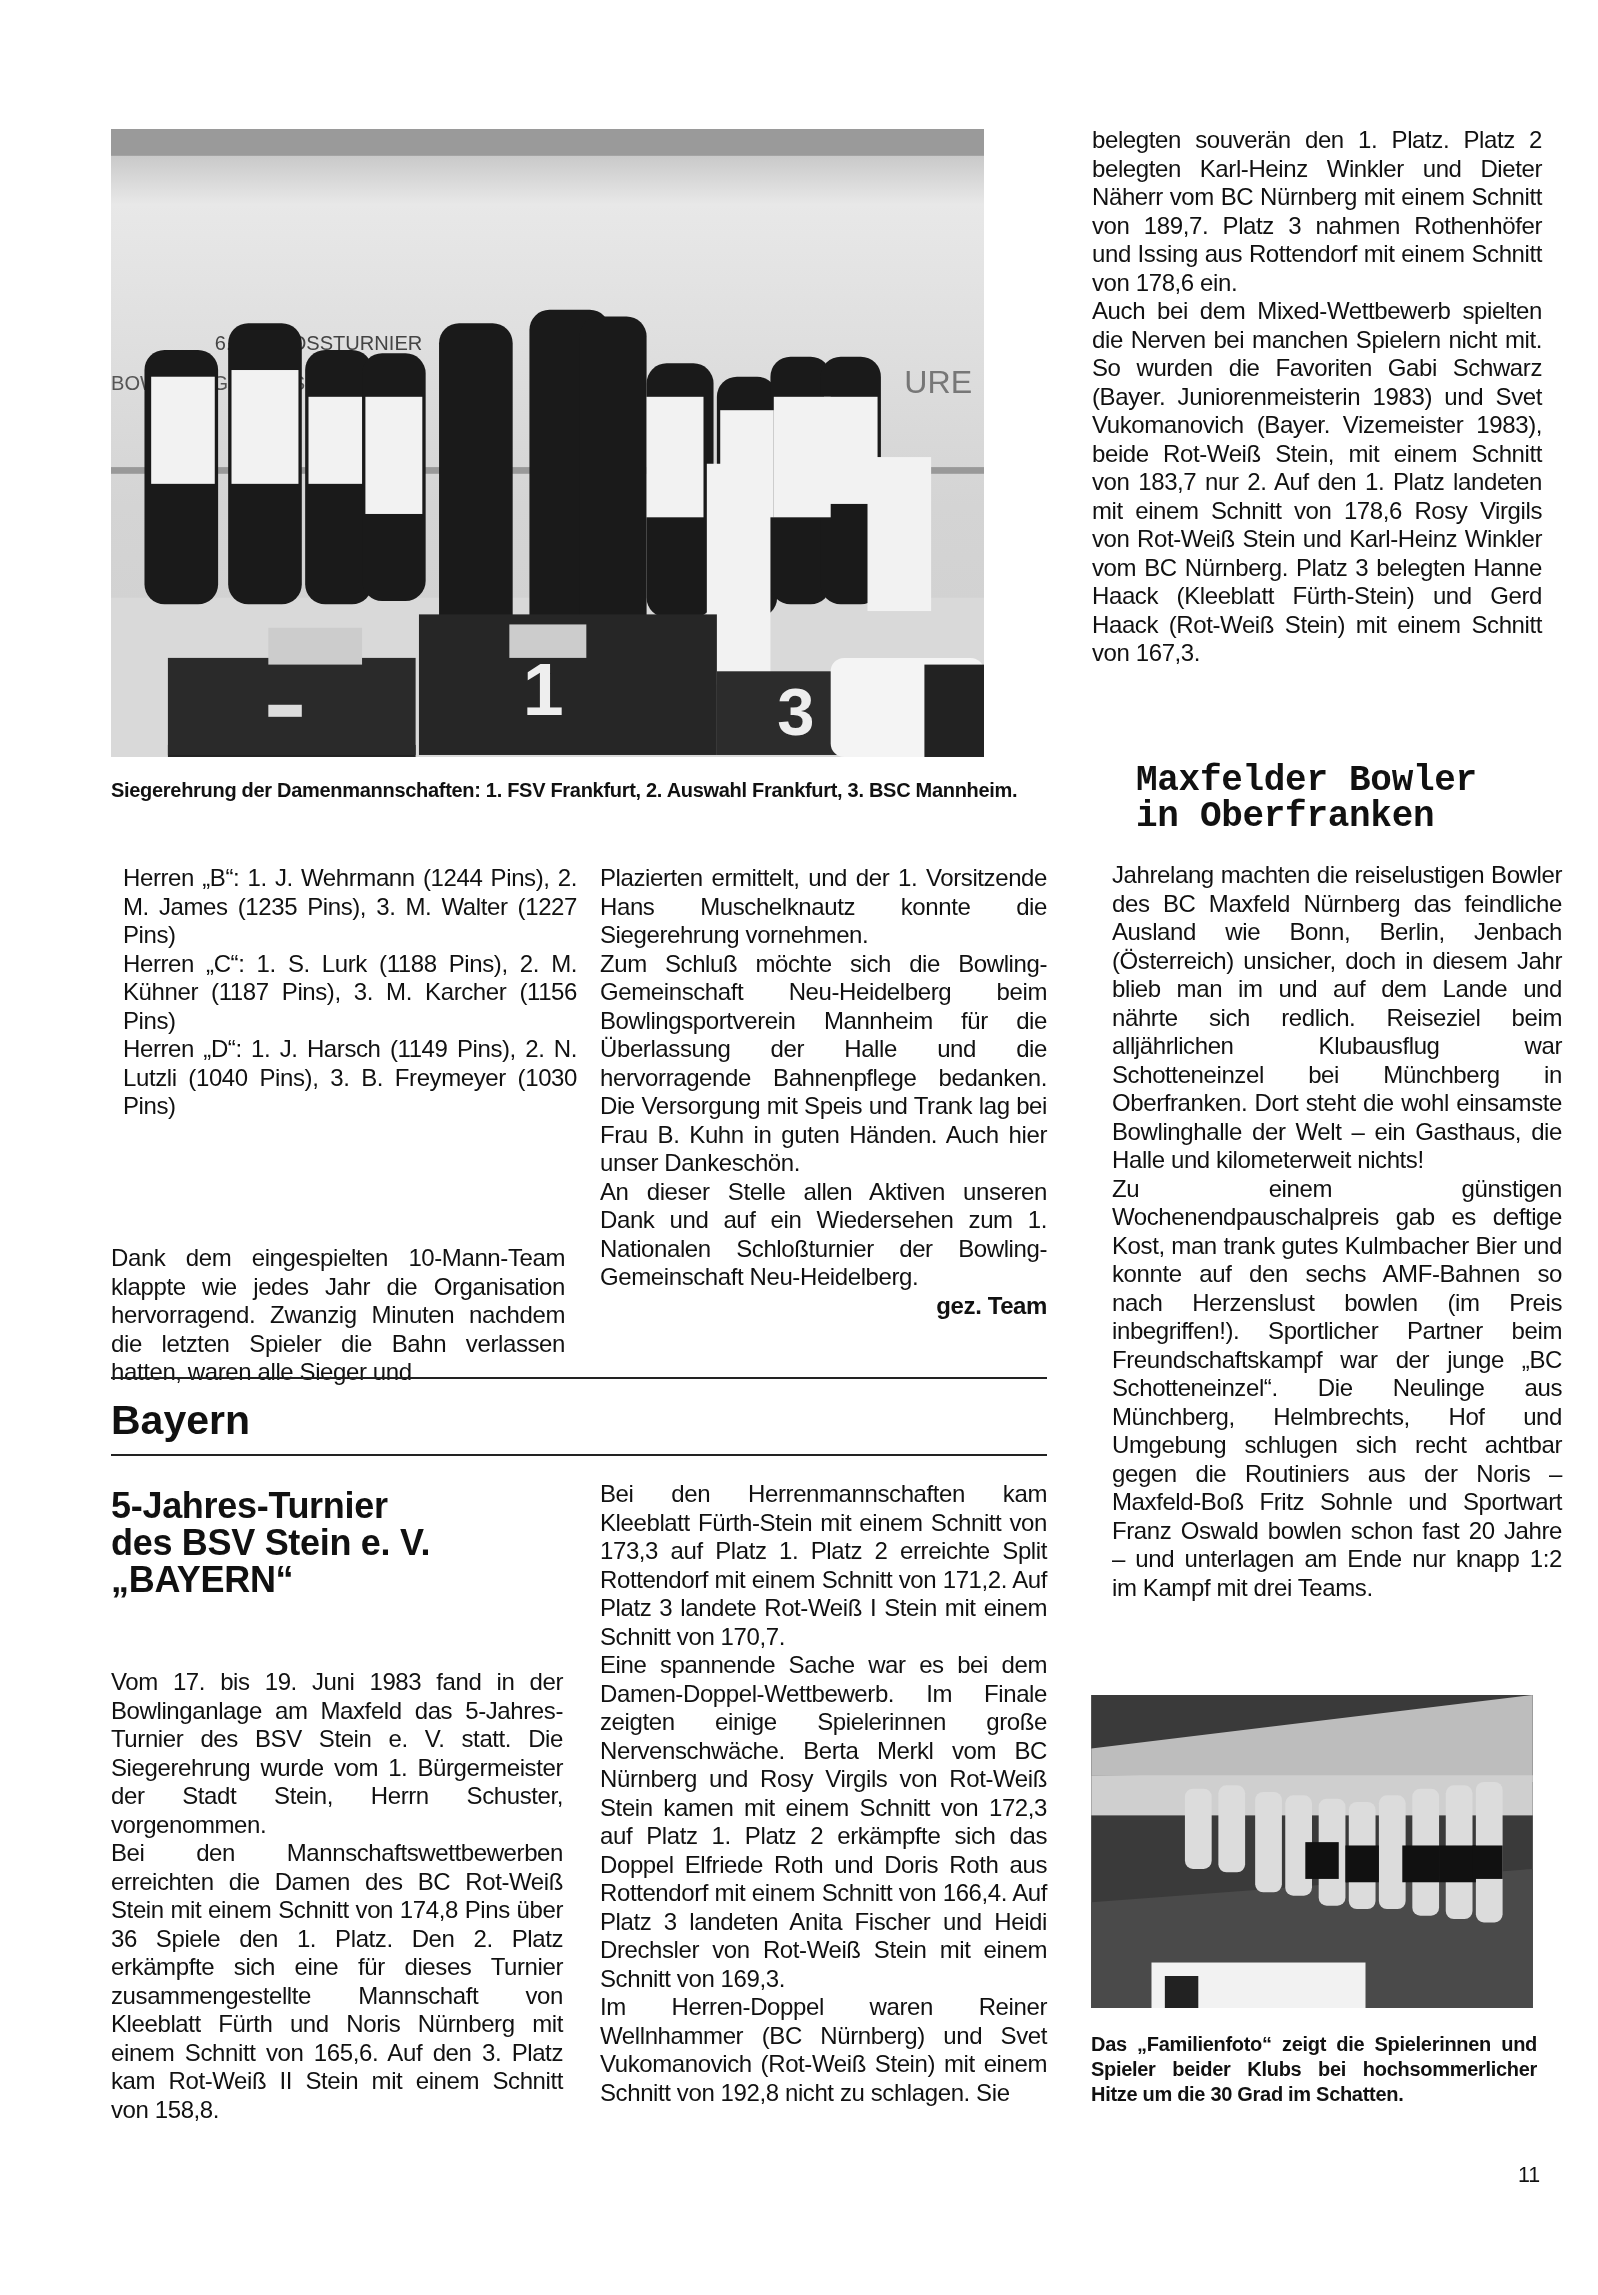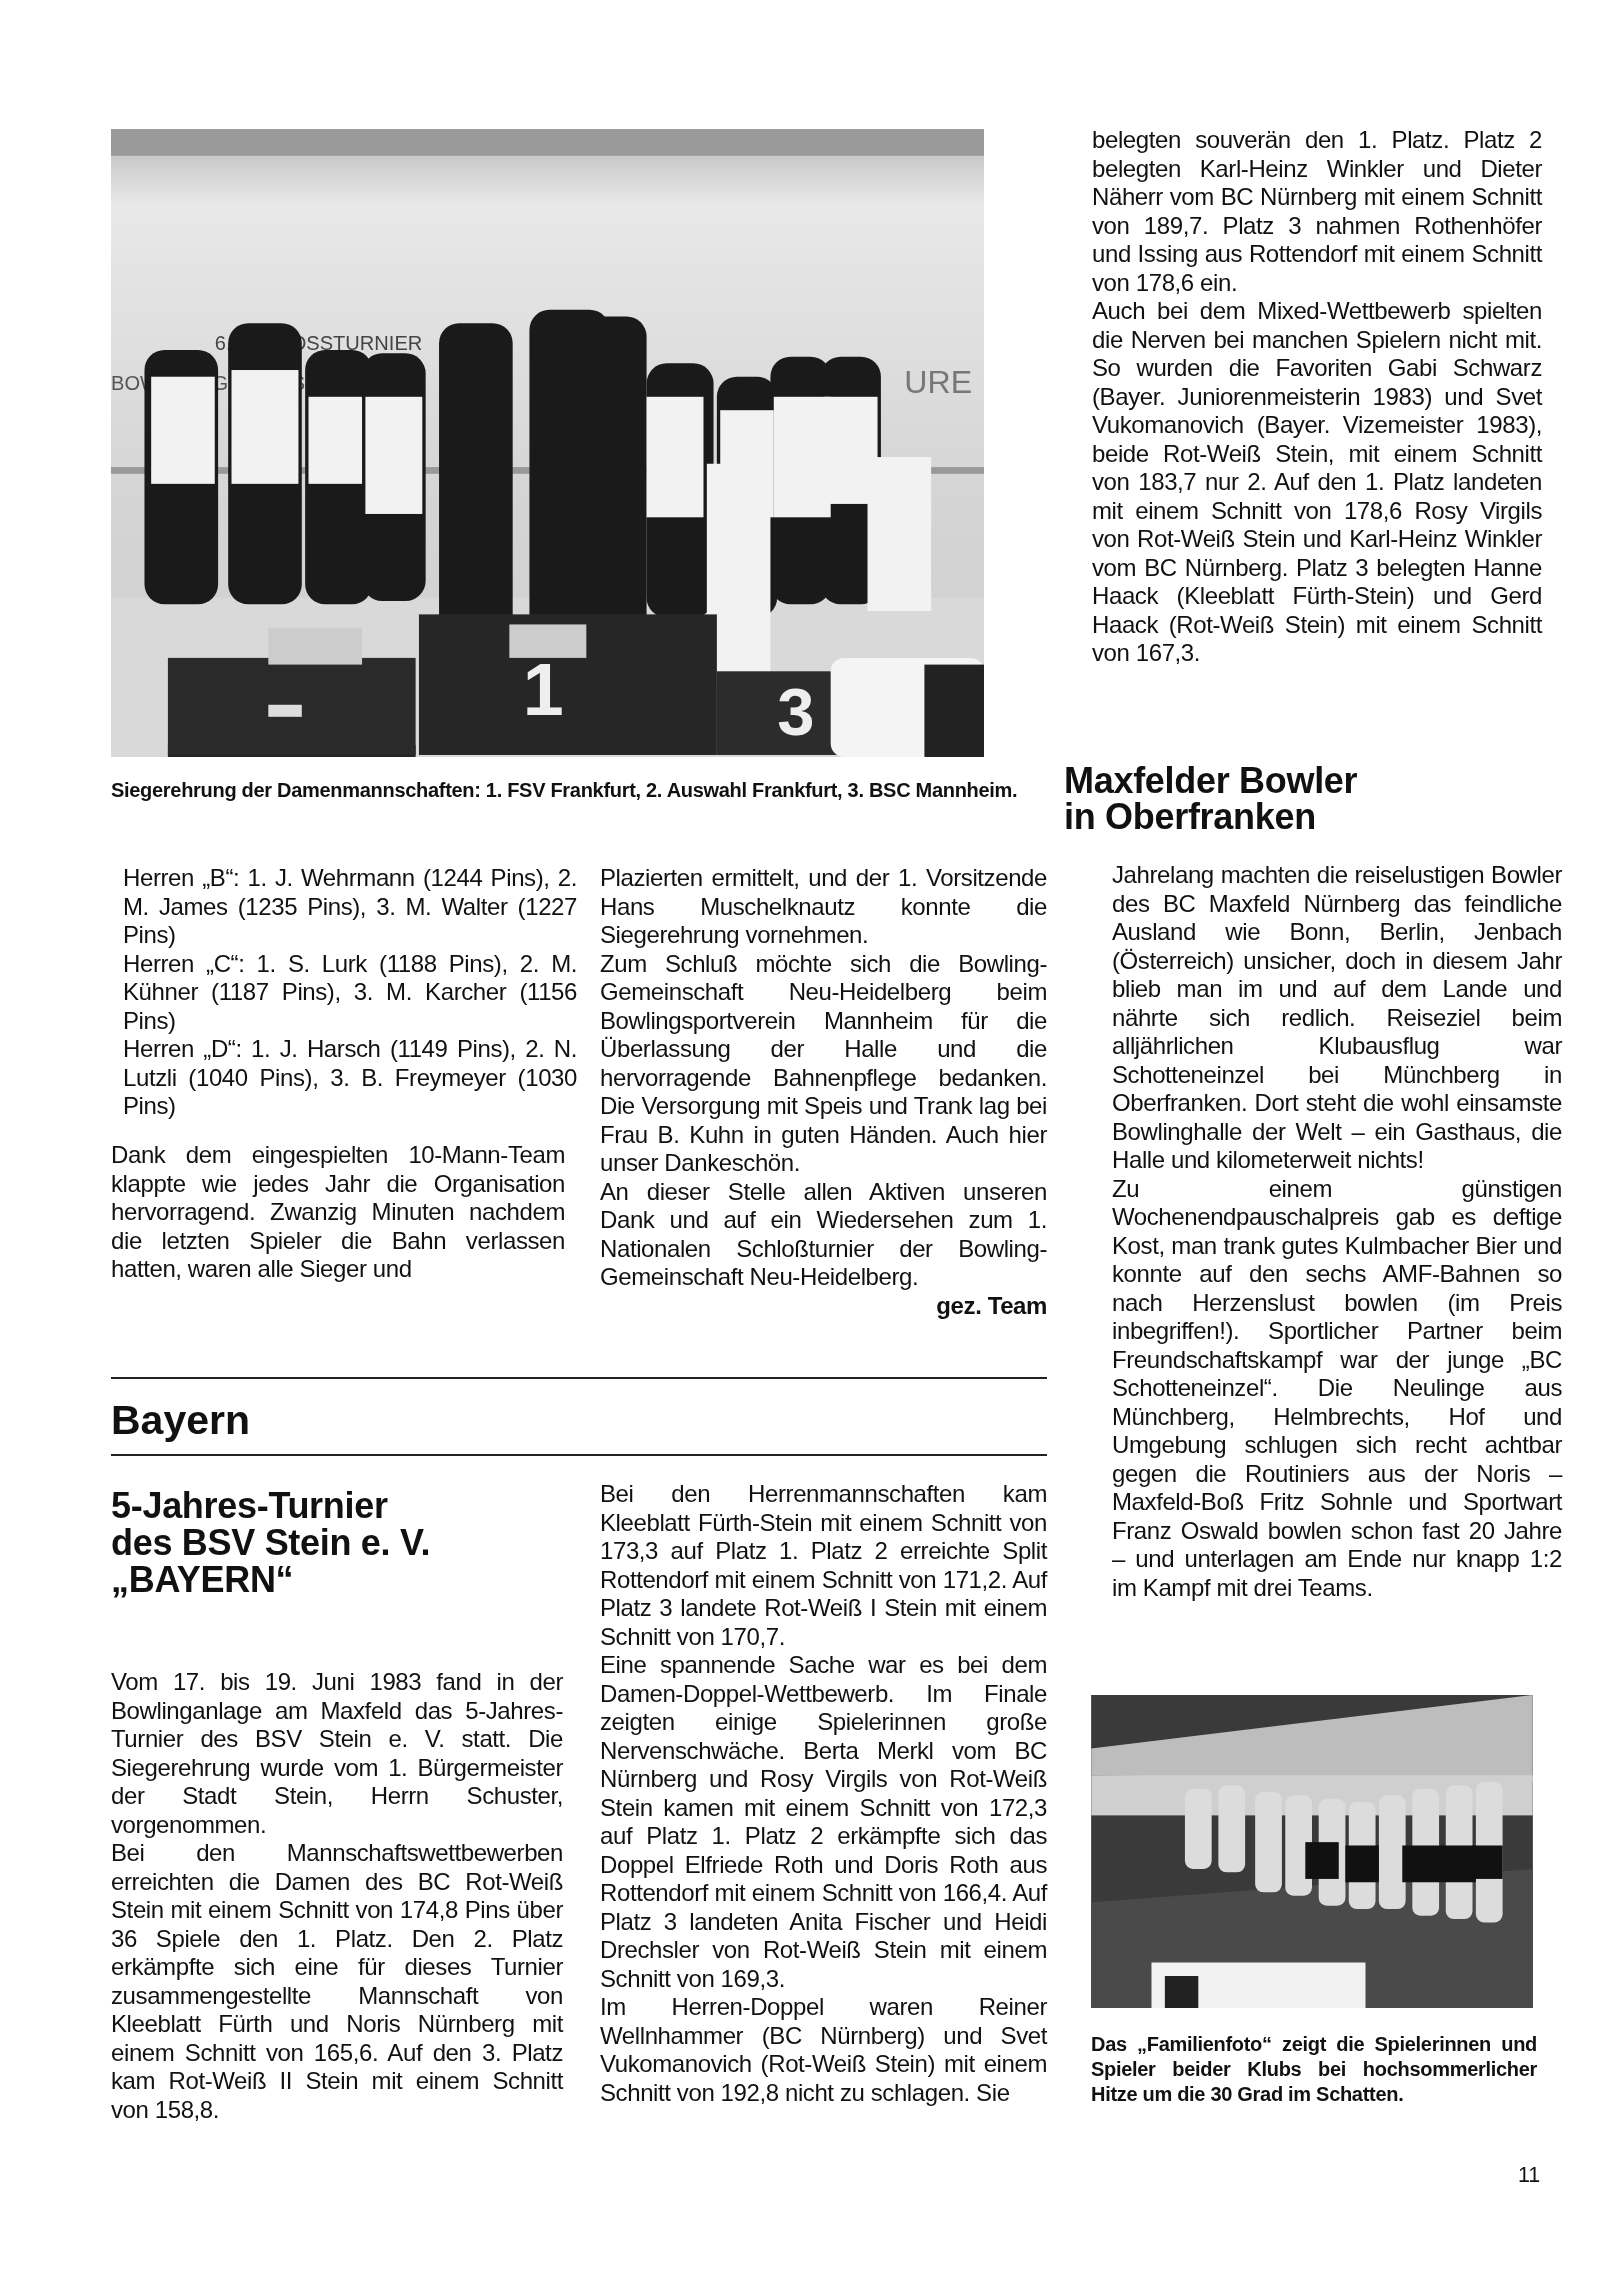--- a/index.html
+++ b/index.html
@@ -88,35 +88,35 @@
   </svg>
 </div>
 
 <div class="abs caption" style="left:111px; top:778px; width:937px;">Siegerehrung der Damenmannschaften: 1. FSV Frankfurt, 2. Auswahl Frankfurt, 3. BSC Mannheim.</div>
 
 <div class="abs body-text" style="left:123px; top:864px; width:454px;">
   <p>Herren „B“: 1. J. Wehrmann (1244 Pins), 2. M. James (1235 Pins), 3. M. Walter (1227 Pins)</p>
   <p>Herren „C“: 1. S. Lurk (1188 Pins), 2. M. Kühner (1187 Pins), 3. M. Karcher (1156 Pins)</p>
   <p>Herren „D“: 1. J. Harsch (1149 Pins), 2. N. Lutzli (1040 Pins), 3. B. Freymeyer (1030 Pins)</p>
 </div>
-<div class="abs body-text" style="left:111px; top:1141px; width:454px;">Dank dem eingespielten 10-Mann-Team klappte wie jedes Jahr die Organisation hervorragend. Zwanzig Minuten nachdem die letzten Spieler die Bahn verlassen hatten, waren alle Sieger und</div>
+<div class="abs body-text" style="left:111px; top:1244px; width:454px;">Dank dem eingespielten 10-Mann-Team klappte wie jedes Jahr die Organisation hervorragend. Zwanzig Minuten nachdem die letzten Spieler die Bahn verlassen hatten, waren alle Sieger und</div>
 
 <div class="abs body-text" style="left:600px; top:864px; width:447px;">
   <p>Plazierten ermittelt, und der 1. Vorsitzende Hans Muschelknautz konnte die Siegerehrung vornehmen.</p>
   <p>Zum Schluß möchte sich die Bowling-Gemeinschaft Neu-Heidelberg beim Bowlingsportverein Mannheim für die Überlassung der Halle und die hervorragende Bahnenpflege bedanken. Die Versorgung mit Speis und Trank lag bei Frau B. Kuhn in guten Händen. Auch hier unser Dankeschön.</p>
   <p>An dieser Stelle allen Aktiven unseren Dank und auf ein Wiedersehen zum 1. Nationalen Schloßturnier der Bowling-Gemeinschaft Neu-Heidelberg.</p>
   <p class="signature">gez. Team</p>
 </div>
 
 <div class="abs body-text" style="left:1092px; top:126px; width:450px;">
   <p>belegten souverän den 1. Platz. Platz 2 belegten Karl-Heinz Winkler und Dieter Näherr vom BC Nürnberg mit einem Schnitt von 189,7. Platz 3 nahmen Rothenhöfer und Issing aus Rottendorf mit einem Schnitt von 178,6 ein.</p>
   <p>Auch bei dem Mixed-Wettbewerb spielten die Nerven bei manchen Spielern nicht mit. So wurden die Favoriten Gabi Schwarz (Bayer. Juniorenmeisterin 1983) und Svet Vukomanovich (Bayer. Vizemeister 1983), beide Rot-Weiß Stein, mit einem Schnitt von 183,7 nur 2. Auf den 1. Platz landeten mit einem Schnitt von 178,6 Rosy Virgils von Rot-Weiß Stein und Karl-Heinz Winkler vom BC Nürnberg. Platz 3 belegten Hanne Haack (Kleeblatt Fürth-Stein) und Gerd Haack (Rot-Weiß Stein) mit einem Schnitt von 167,3.</p>
 </div>
 
-<div class="abs headline" style="left:1064px; top:763px; width:455px;">
+<div class="abs headline" style="left:1136px; top:763px; width:455px;font-family:Liberation Mono, monospace;">
   <div>Maxfelder Bowler</div>
   <div>in Oberfranken</div>
 </div>
 <div class="abs body-text" style="left:1092px; top:861px; width:450px;margin-left:20px;">
   <p>Jahrelang machten die reiselustigen Bowler des BC Maxfeld Nürnberg das feindliche Ausland wie Bonn, Berlin, Jenbach (Österreich) unsicher, doch in diesem Jahr blieb man im und auf dem Lande und nährte sich redlich. Reiseziel beim alljährlichen Klubausflug war Schotteneinzel bei Münchberg in Oberfranken. Dort steht die wohl einsamste Bowlinghalle der Welt – ein Gasthaus, die Halle und kilometerweit nichts!</p>
   <p>Zu einem günstigen Wochenendpauschalpreis gab es deftige Kost, man trank gutes Kulmbacher Bier und konnte auf den sechs AMF-Bahnen so nach Herzenslust bowlen (im Preis inbegriffen!). Sportlicher Partner beim Freundschaftskampf war der junge „BC Schotteneinzel“. Die Neulinge aus Münchberg, Helmbrechts, Hof und Umgebung schlugen sich recht achtbar gegen die Routiniers aus der Noris – Maxfeld-Boß Fritz Sohnle und Sportwart Franz Oswald bowlen schon fast 20 Jahre – und unterlagen am Ende nur knapp 1:2 im Kampf mit drei Teams.</p>
 </div>
 
 <div class="rule" style="left:111px; top:1377px; width:936px;"></div>
 <div class="abs section-title" style="left:111px; top:1400px;">Bayern</div>

